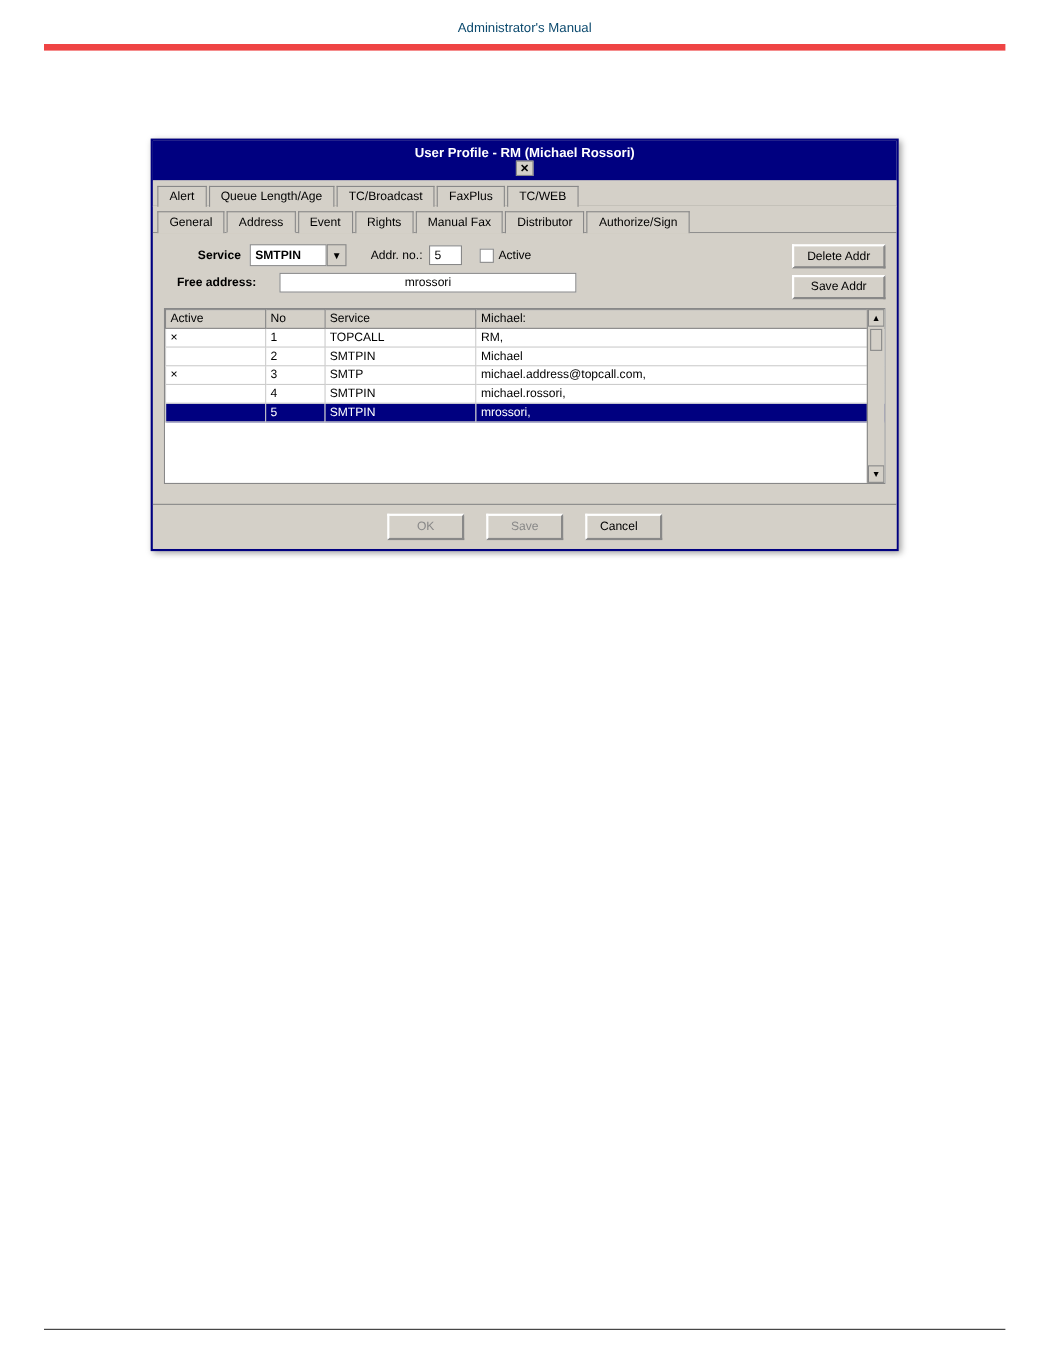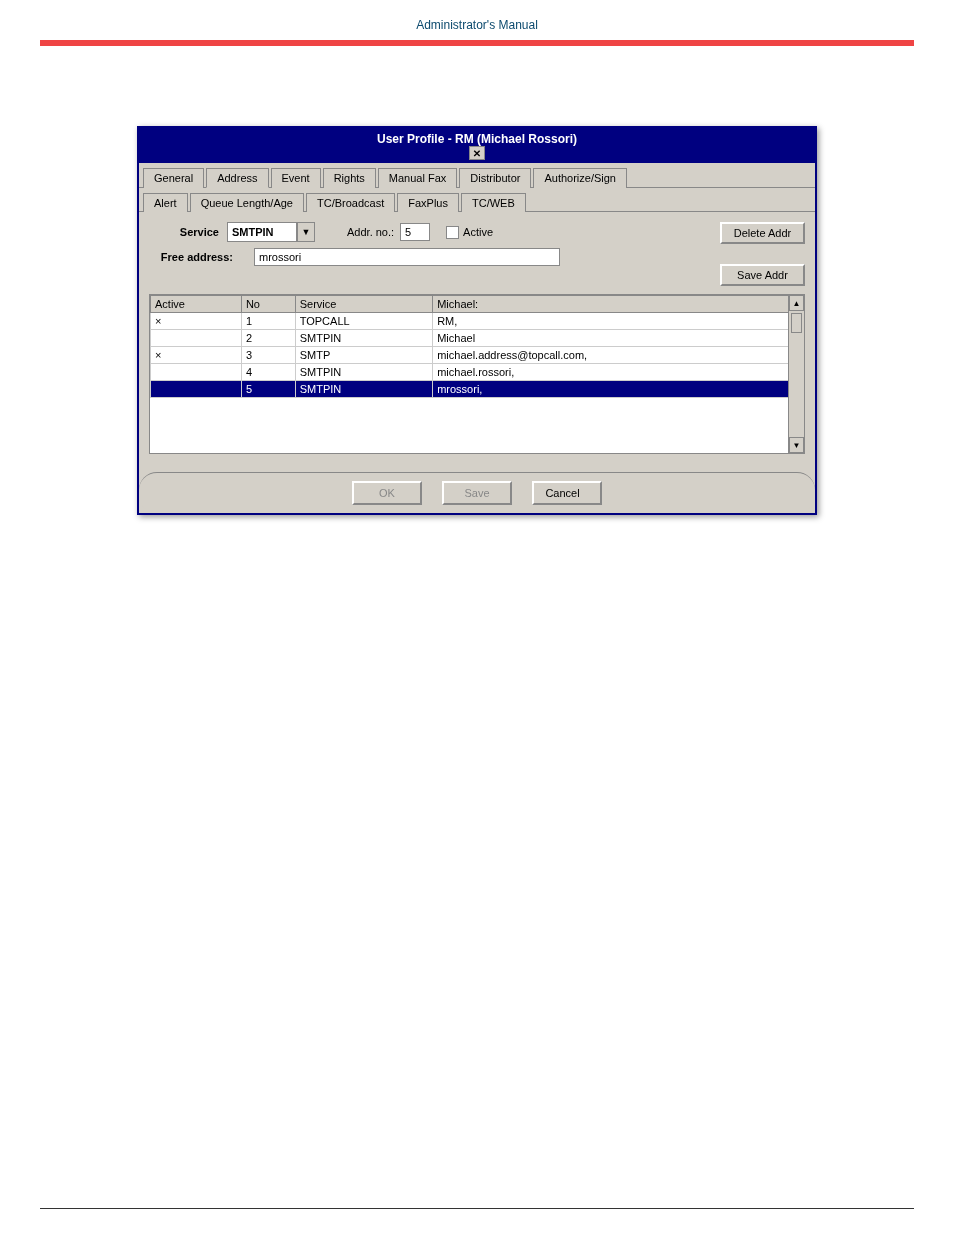--- a/index.html
+++ b/index.html
@@ -146,21 +146,21 @@
       width: 18px;
       height: 20px;
       cursor: pointer;
       display: flex;
       align-items: center;
       justify-content: center;
       font-size: 9px;
     }
 
     .addr-no-label {
-      margin-left: 26px;
+      margin-left: 16px;
     }
 
     .addr-no-input {
       background: #ffffff;
       border: 1px solid #888;
       padding: 2px 4px;
       width: 30px;
       font-size: 11px;
     }
 
@@ -190,22 +190,23 @@
     .free-addr-label {
       font-weight: bold;
       width: 84px;
       text-align: right;
     }
 
     .free-addr-input {
       background: #ffffff;
       border: 1px solid #888;
       padding: 2px 4px;
-      width: 306px;
-      font-size: 11px;
+      width: 270px;
+      font-size: 11px;
+      text-align: center;
     }
 
     .win-btn {
       background: #d4d0c8;
       border: 2px solid;
       border-color: #ffffff #888 #888 #ffffff;
       padding: 3px 10px;
       font-size: 11px;
       cursor: pointer;
       display: block;
@@ -269,21 +270,20 @@
     }
 
     
     .dialog-footer {
       display: flex;
       justify-content: center;
       gap: 20px;
       padding: 8px 10px;
       border-top: 1px solid #888;
       background: #d4d0c8;
-      border-radius: 18px;
     }
 
     .footer-btn {
       background: #d4d0c8;
       border: 2px solid;
       border-color: #ffffff #888 #888 #ffffff;
       padding: 4px 20px;
       font-size: 11px;
       cursor: pointer;
       min-width: 70px;
@@ -309,41 +309,59 @@
       margin-bottom: 4px;
     }
 
     .addr-fields-left {
       flex: 1;
     }
 
     .addr-fields-right {
       display: flex;
       flex-direction: column;
-      gap: 16px;
+      gap: 2px;
       min-width: 85px;
     }
   </style>
 </head>
 <body>
 
 <div class="page-header">
   <span>Administrator's Manual</span>
 </div>
 
 <div class="page-content">
   <div class="dialog">
 
     <div class="dialog-titlebar">
       <span>User Profile - RM (Michael Rossori)</span>
       <button class="dialog-close-btn">
         <span>✕</span>
       </button>
     </div>
 
+    <div class="tabs-row">
+      <div class="tab">
+        <span>Alert</span>
+      </div>
+      <div class="tab">
+        <span>Queue Length/Age</span>
+      </div>
+      <div class="tab">
+        <span>TC/Broadcast</span>
+      </div>
+      <div class="tab">
+        <span>FaxPlus</span>
+      </div>
+      <div class="tab">
+        <span>TC/WEB</span>
+      </div>
+    </div>
+
     <div class="tabs-row tabs-row-2">
       <div class="tab">
         <span>General</span>
       </div>
       <div class="tab active">
         <span>Address</span>
       </div>
       <div class="tab">
         <span>Event</span>
       </div>
@@ -351,38 +369,20 @@
         <span>Rights</span>
       </div>
       <div class="tab">
         <span>Manual Fax</span>
       </div>
       <div class="tab">
         <span>Distributor</span>
       </div>
       <div class="tab">
         <span>Authorize/Sign</span>
-      </div>
-    </div>
-
-    <div class="tabs-row">
-      <div class="tab">
-        <span>Alert</span>
-      </div>
-      <div class="tab">
-        <span>Queue Length/Age</span>
-      </div>
-      <div class="tab">
-        <span>TC/Broadcast</span>
-      </div>
-      <div class="tab">
-        <span>FaxPlus</span>
-      </div>
-      <div class="tab">
-        <span>TC/WEB</span>
       </div>
     </div>
 
     <div class="dialog-body">
 
       <div class="addr-fields-row">
         <div class="addr-fields-left">
 
           <div class="service-row">
             <span class="service-label">Service</span>

